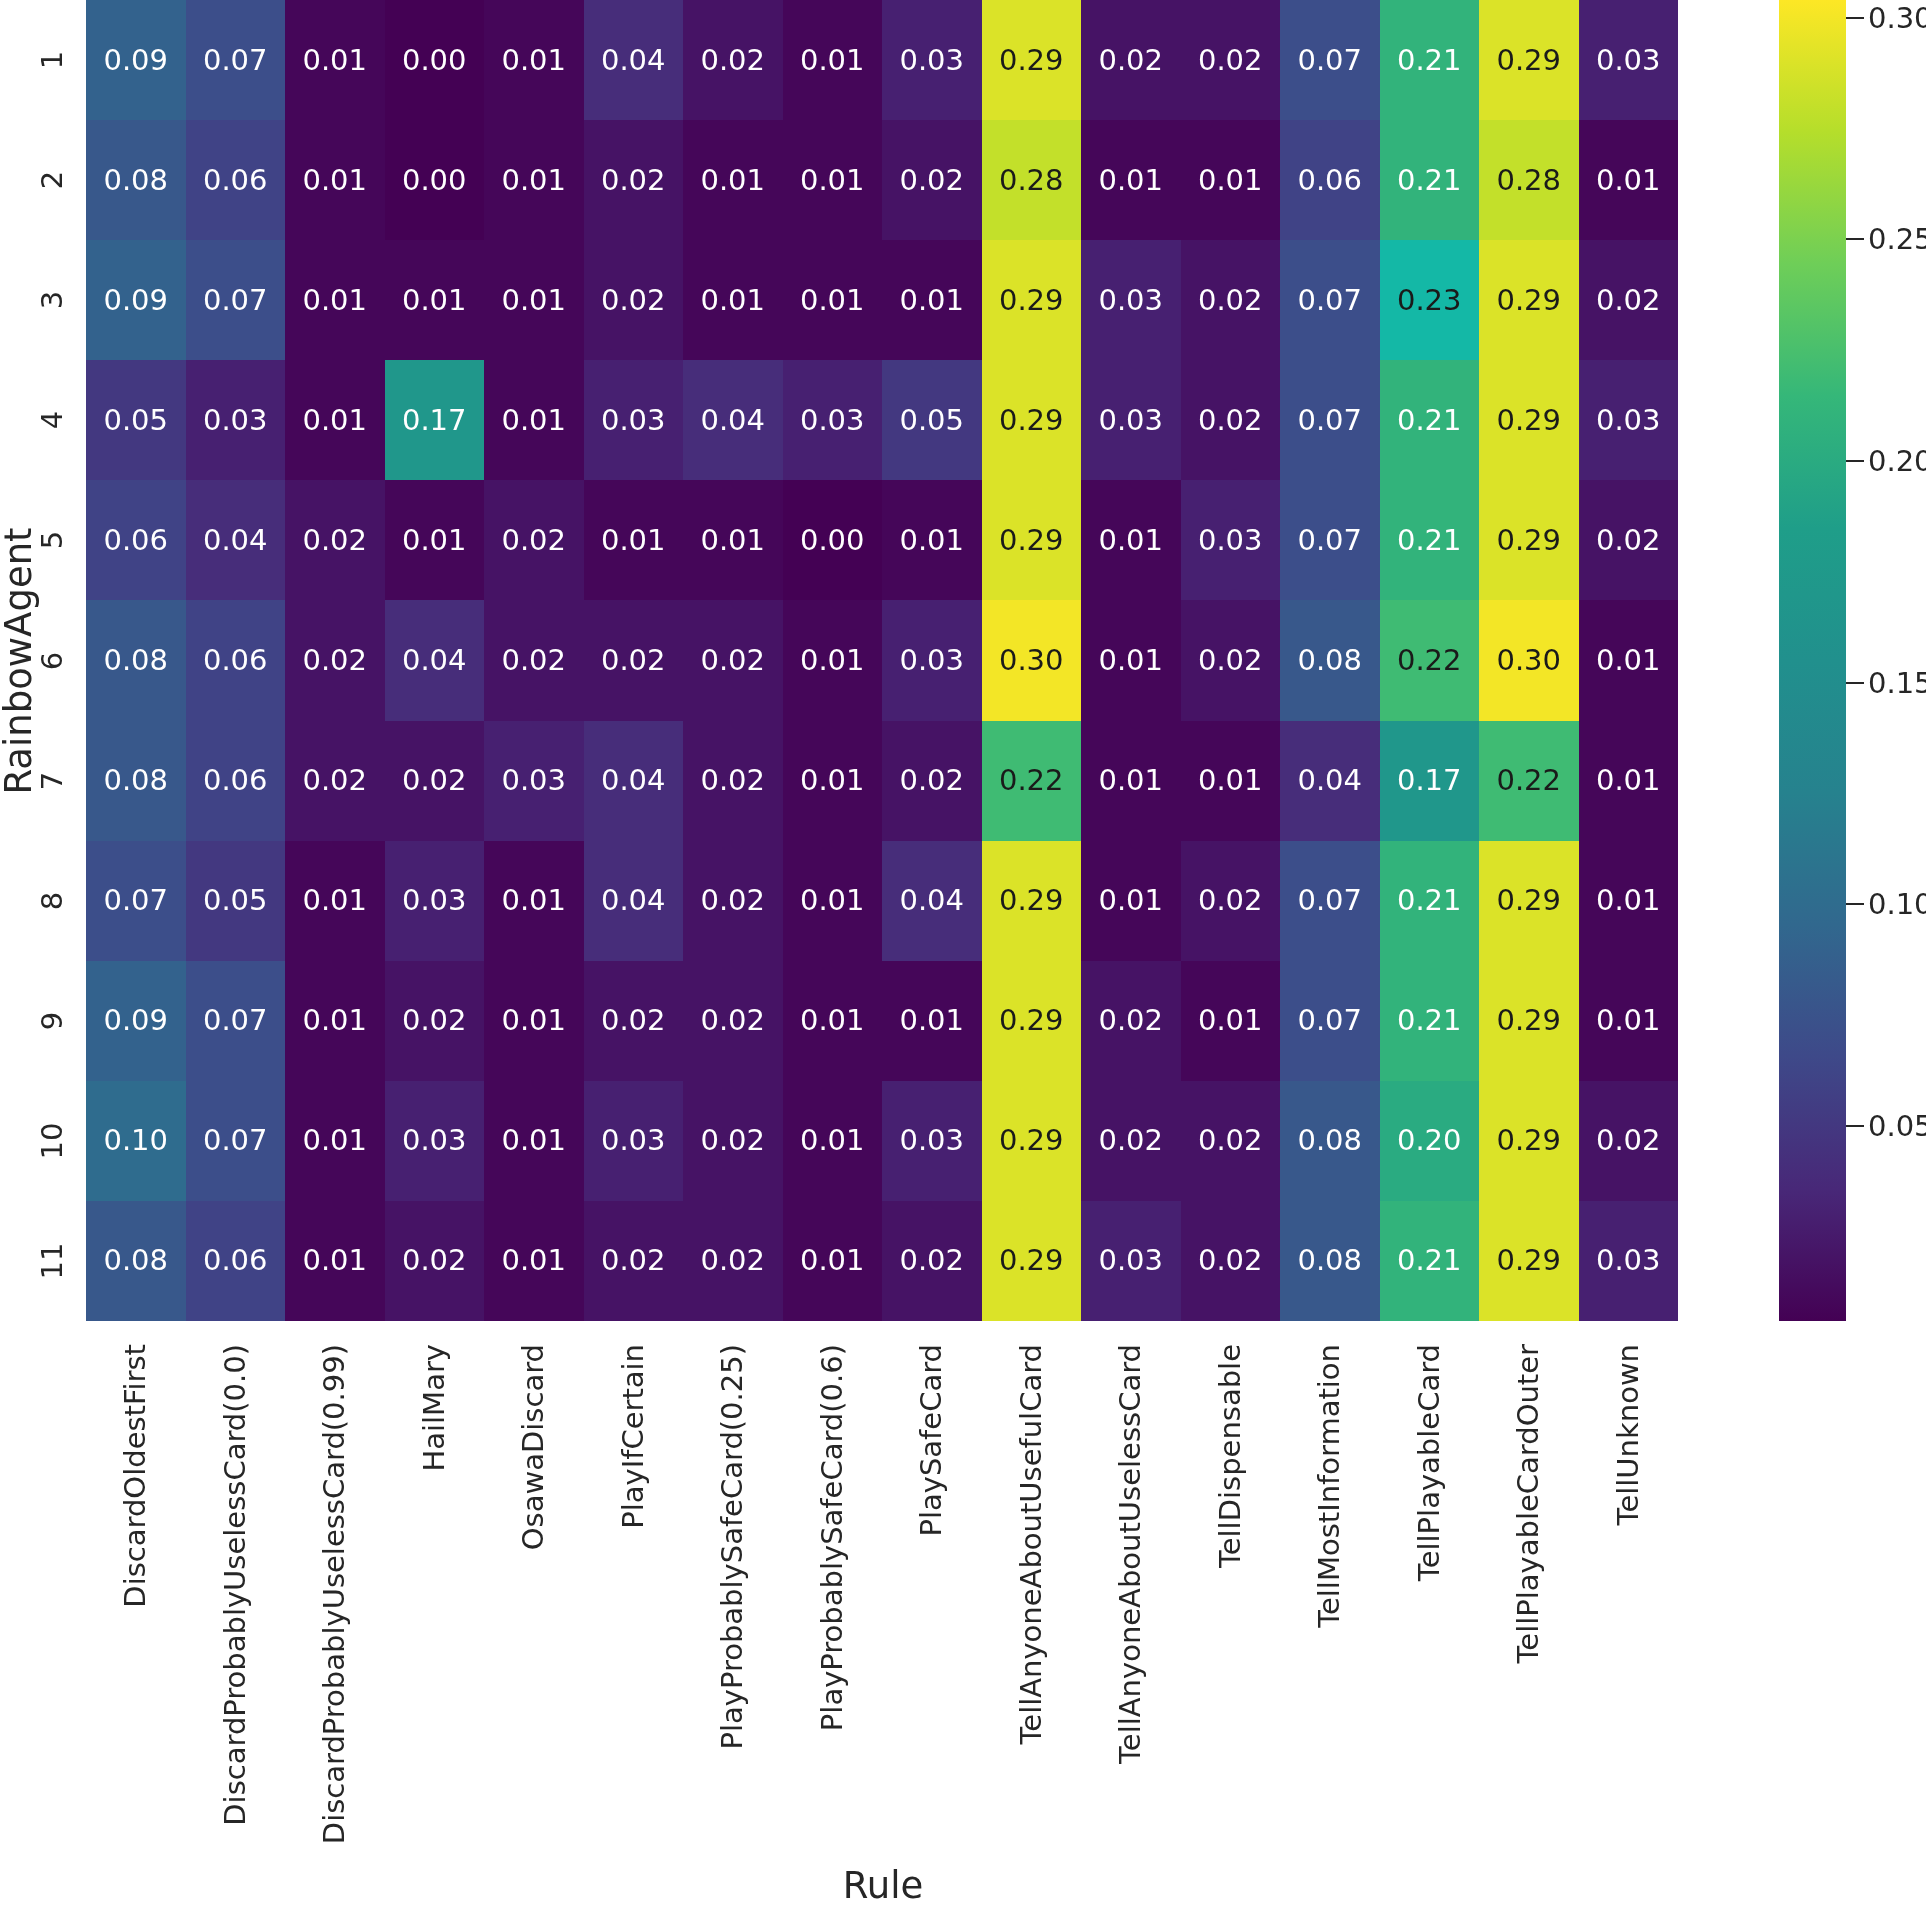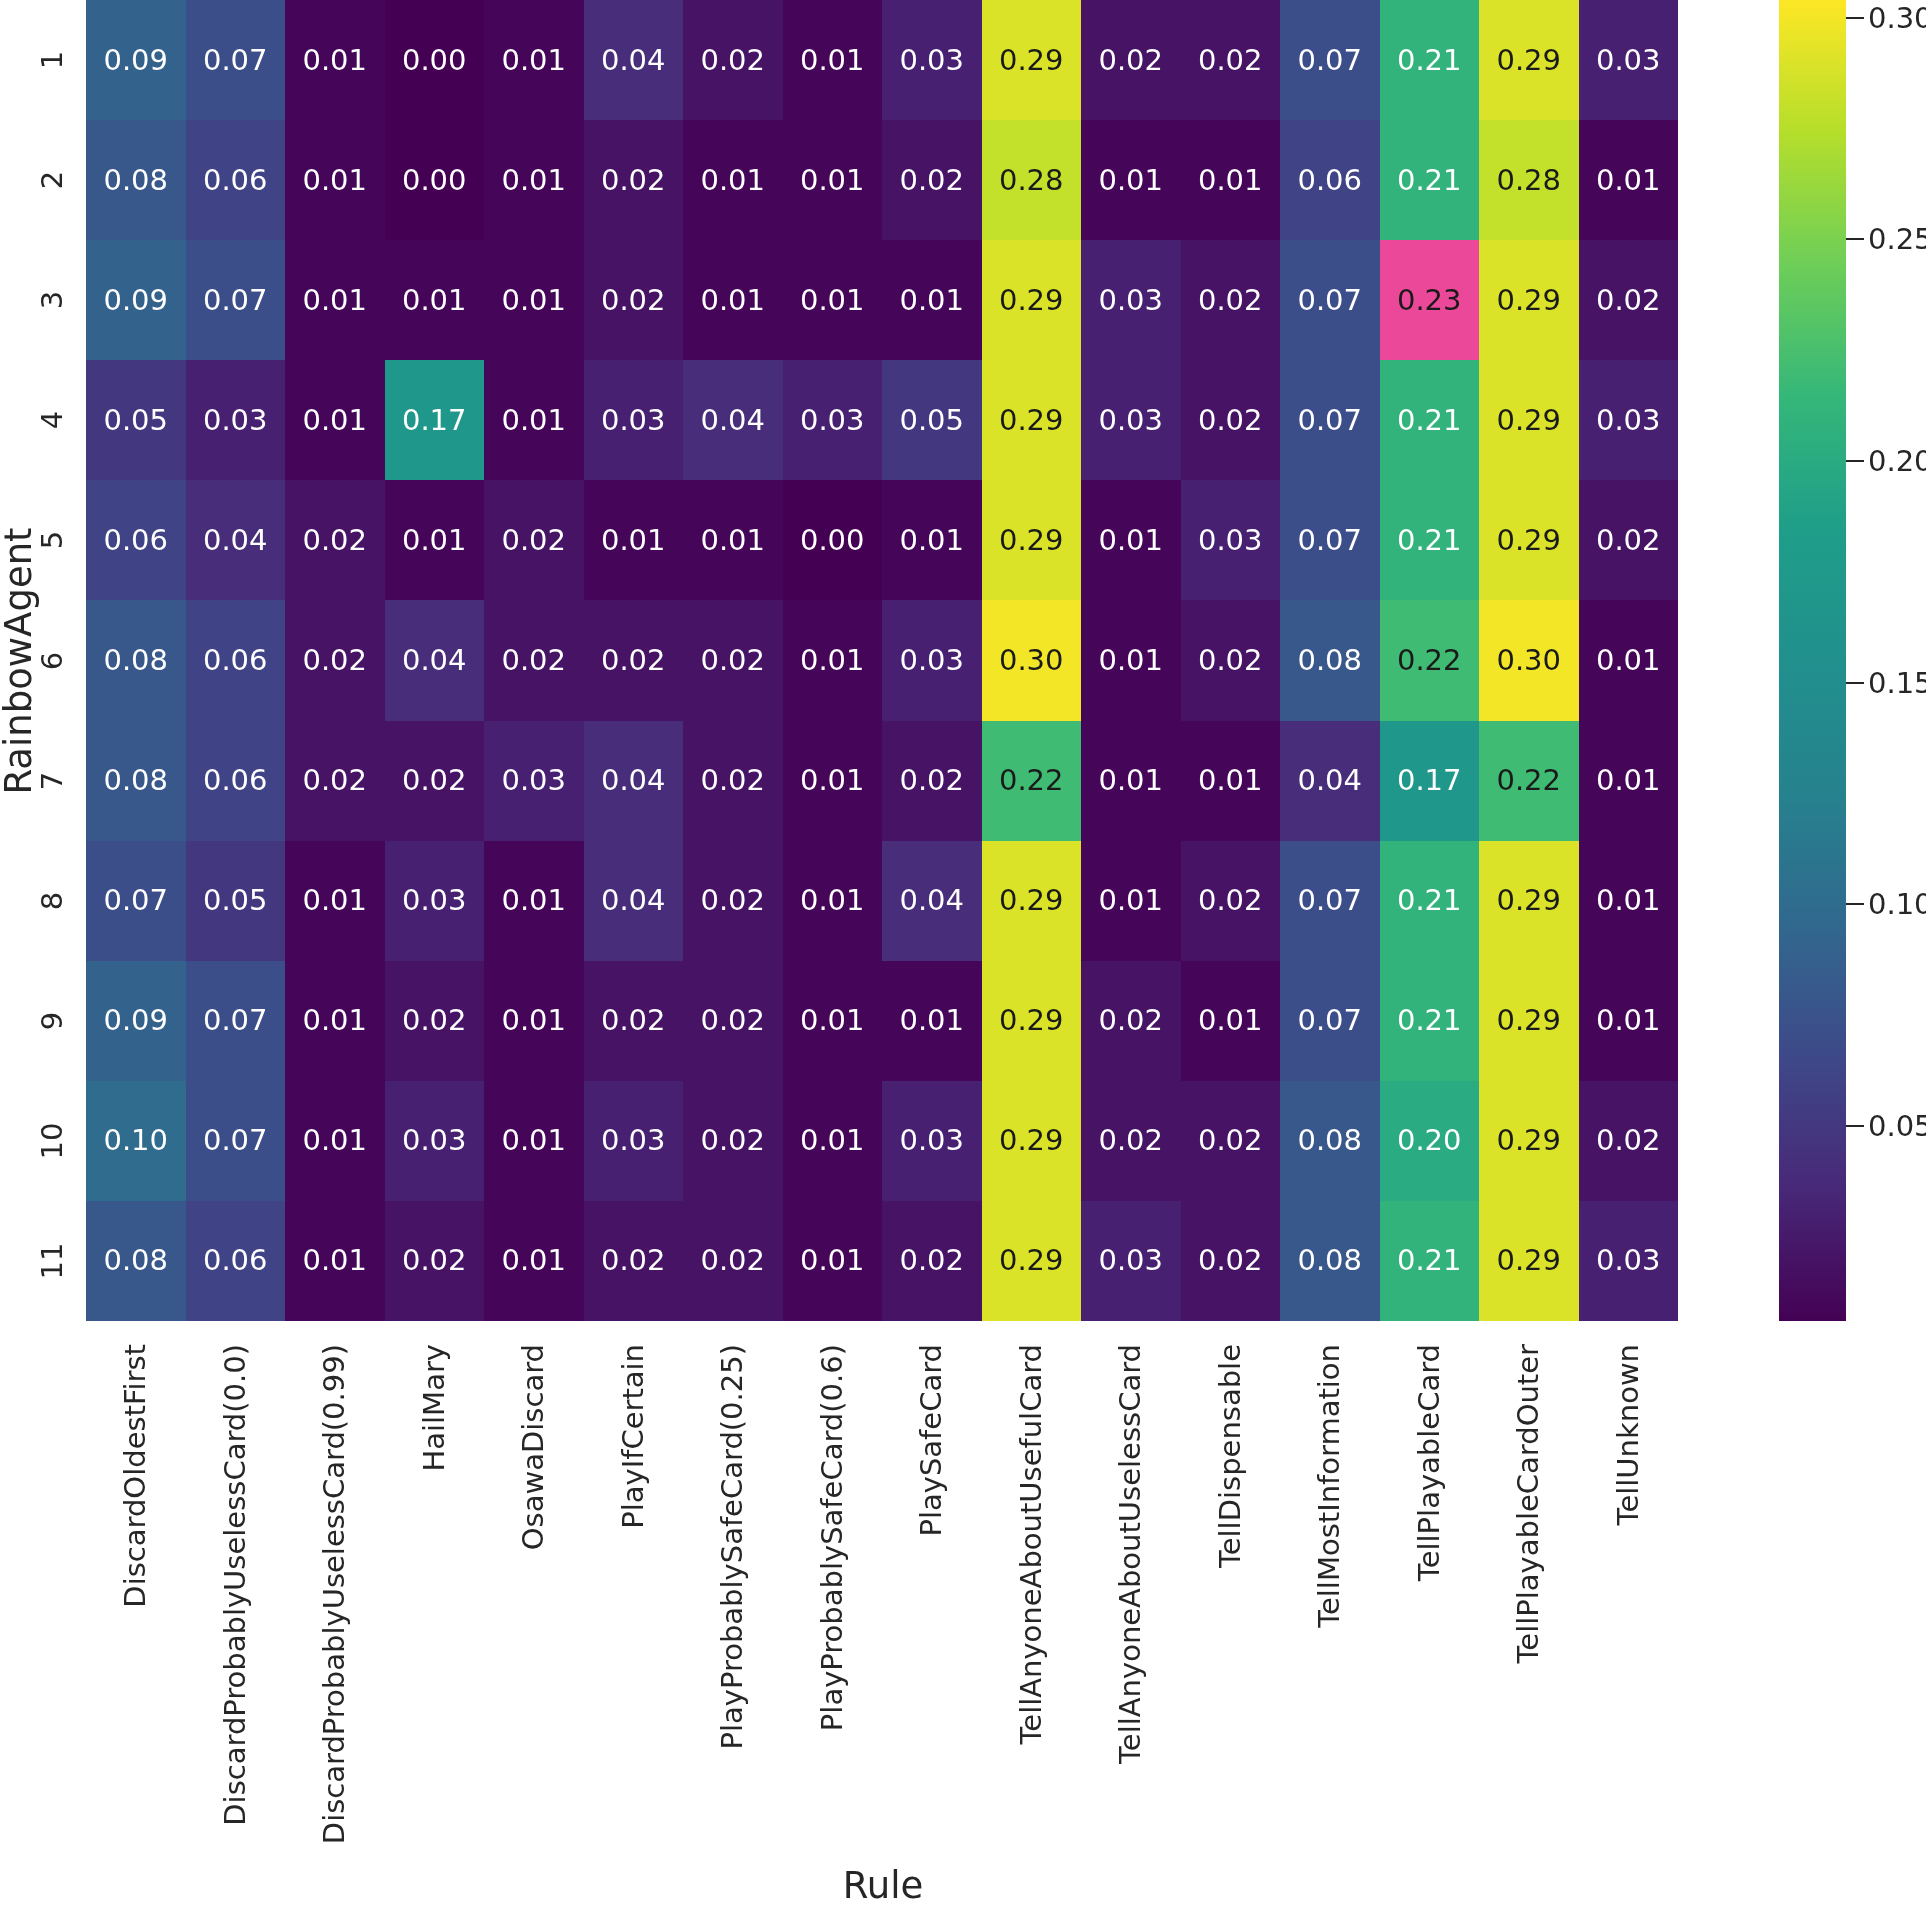--- a/index.html
+++ b/index.html
@@ -116,21 +116,21 @@
       <div class="cell" style="background: rgb(69, 6, 89); color: rgb(255, 255, 255);">0.01</div>
       <div class="cell" style="background: rgb(69, 6, 89); color: rgb(255, 255, 255);">0.01</div>
       <div class="cell" style="background: rgb(70, 19, 101); color: rgb(255, 255, 255);">0.02</div>
       <div class="cell" style="background: rgb(69, 6, 89); color: rgb(255, 255, 255);">0.01</div>
       <div class="cell" style="background: rgb(69, 6, 89); color: rgb(255, 255, 255);">0.01</div>
       <div class="cell" style="background: rgb(69, 6, 89); color: rgb(255, 255, 255);">0.01</div>
       <div class="cell" style="background: rgb(219, 227, 40); color: rgb(26, 26, 26);">0.29</div>
       <div class="cell" style="background: rgb(71, 32, 113); color: rgb(255, 255, 255);">0.03</div>
       <div class="cell" style="background: rgb(70, 19, 101); color: rgb(255, 255, 255);">0.02</div>
       <div class="cell" style="background: rgb(60, 78, 138); color: rgb(255, 255, 255);">0.07</div>
-      <div class="cell" style="background: #ec4899; color: rgb(26, 26, 26);">0.23</div>
+      <div class="cell" style="background: #14b8a6; color: rgb(26, 26, 26);">0.23</div>
       <div class="cell" style="background: rgb(219, 227, 40); color: rgb(26, 26, 26);">0.29</div>
       <div class="cell" style="background: rgb(70, 19, 101); color: rgb(255, 255, 255);">0.02</div>
       <div class="cell" style="background: rgb(67, 56, 128); color: rgb(255, 255, 255);">0.05</div>
       <div class="cell" style="background: rgb(71, 32, 113); color: rgb(255, 255, 255);">0.03</div>
       <div class="cell" style="background: rgb(69, 6, 89); color: rgb(255, 255, 255);">0.01</div>
       <div class="cell" style="background: rgb(32, 151, 139); color: rgb(255, 255, 255);">0.17</div>
       <div class="cell" style="background: rgb(69, 6, 89); color: rgb(255, 255, 255);">0.01</div>
       <div class="cell" style="background: rgb(71, 32, 113); color: rgb(255, 255, 255);">0.03</div>
       <div class="cell" style="background: rgb(71, 45, 122); color: rgb(255, 255, 255);">0.04</div>
       <div class="cell" style="background: rgb(71, 32, 113); color: rgb(255, 255, 255);">0.03</div>

